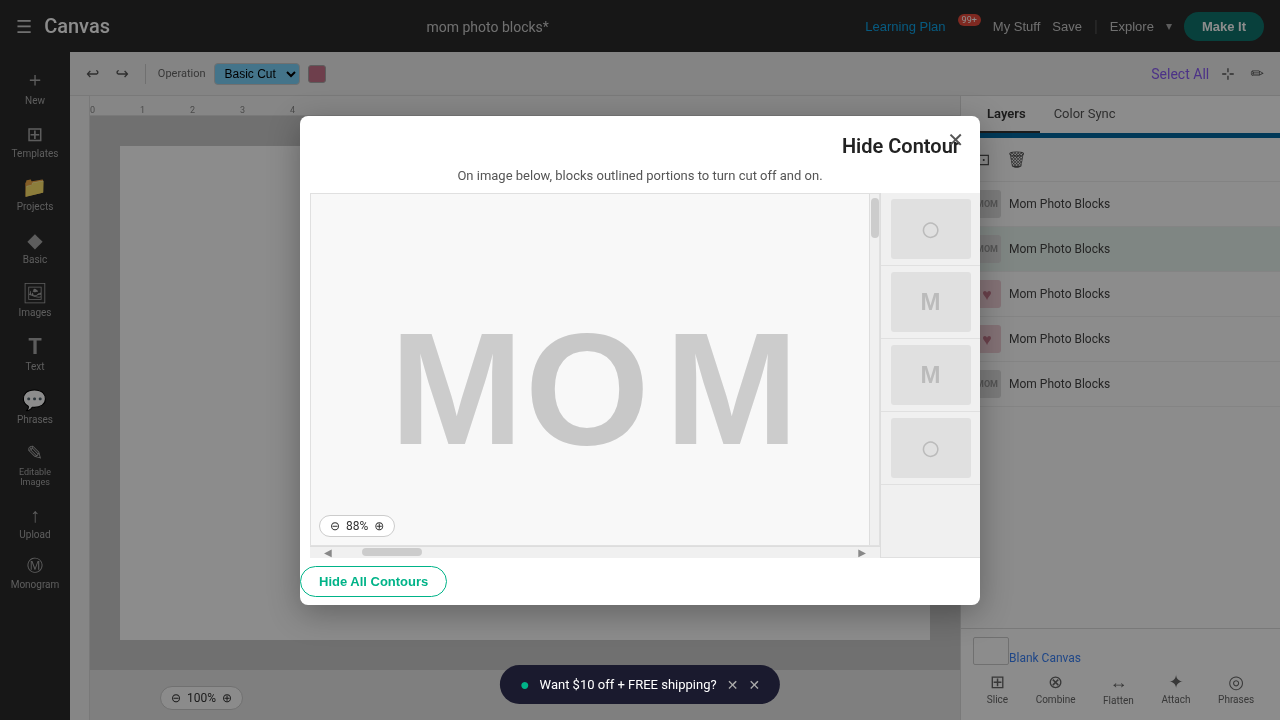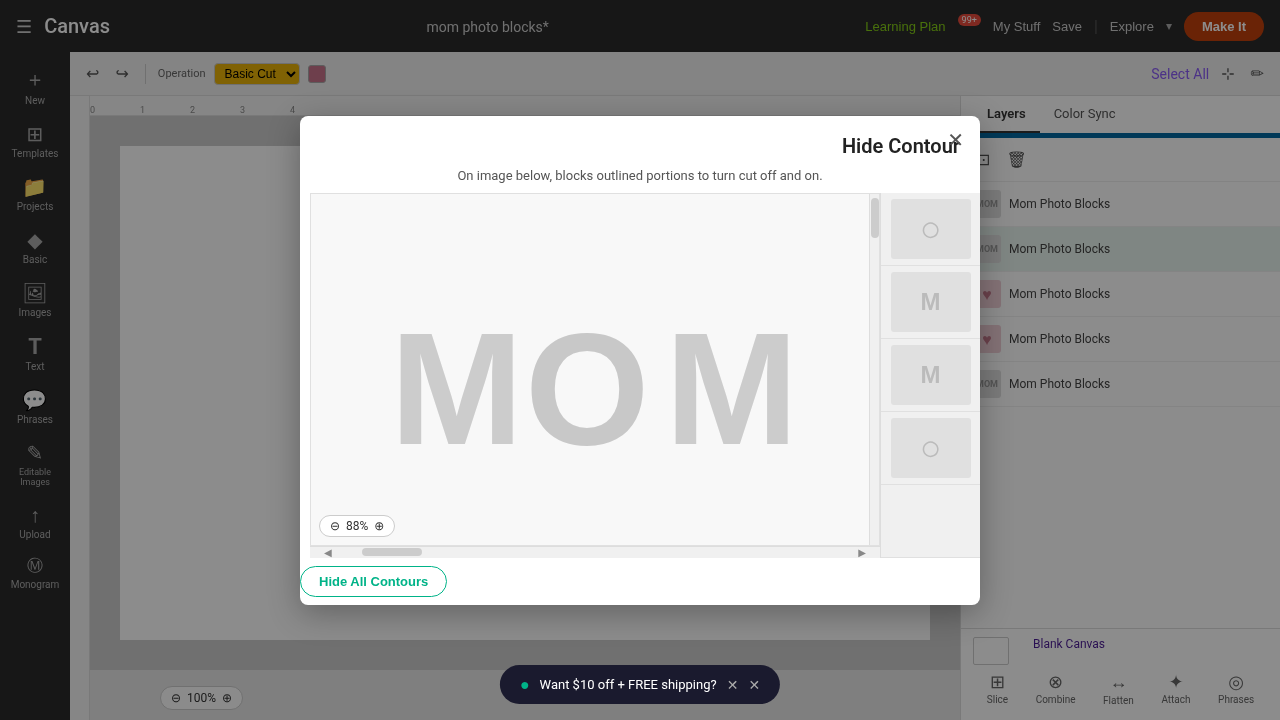--- a/index.html
+++ b/index.html
@@ -23,36 +23,36 @@
       padding: 0 16px;
       gap: 16px;
       z-index: 10;
     }
     .topbar-left { display: flex; align-items: center; gap: 12px; }
     .topbar-center { flex: 1; text-align: center; }
     .topbar-title { color: #ccc; font-size: 14px; }
     .topbar-right { display: flex; align-items: center; gap: 12px; }
     .hamburger-icon { color: #ccc; font-size: 18px; cursor: pointer; }
     .topbar-logo { color: #fff; font-size: 20px; font-weight: 500; }
-    .btn-learning { color: #84cc16; font-size: 13px; cursor: pointer; background: none; border: none; }
+    .btn-learning { color: #0ea5e9; font-size: 13px; cursor: pointer; background: none; border: none; }
     .badge-99 {
       background: #e74c3c;
       color: #fff;
       font-size: 9px;
       border-radius: 8px;
       padding: 1px 4px;
       position: relative;
       top: -6px;
     }
     .btn-mystuff { color: #ccc; font-size: 13px; cursor: pointer; background: none; border: none; }
     .btn-save { color: #ccc; font-size: 13px; cursor: pointer; background: none; border: none; }
     .divider-v { color: #555; }
     .btn-explore { color: #ccc; font-size: 13px; cursor: pointer; background: none; border: none; }
     .btn-makeit {
-      background: #c2410c;
+      background: #0f766e;
       color: #fff;
       border: none;
       border-radius: 20px;
       padding: 7px 18px;
       font-size: 13px;
       font-weight: 600;
       cursor: pointer;
     }
 
     
@@ -106,21 +106,21 @@
       padding: 0 12px;
       gap: 8px;
       z-index: 4;
     }
     .toolbar-label { font-size: 11px; color: #666; }
     .toolbar-select {
       font-size: 12px;
       border: 1px solid #ccc;
       border-radius: 4px;
       padding: 2px 6px;
-      background: #eab308;
+      background: #7dd3fc;
     }
     .toolbar-color-swatch {
       width: 18px; height: 18px;
       background: #c9748a;
       border-radius: 3px;
       border: 1px solid #aaa;
     }
     .toolbar-btn {
       background: none;
       border: none;
@@ -256,24 +256,24 @@
     .layer-thumb.pink { background: #f0d0d8; }
     .layer-thumb.gray { background: #e0e0e0; }
 
     
     .panel-bottom {
       border-top: 1px solid #ddd;
       padding: 8px 12px;
     }
     .blank-canvas-row {
       display: flex;
-      align-items: flex-start;
-      gap: 24px;
+      align-items: flex-end;
+      gap: 0;
       font-size: 12px;
-      color: #4c1d95;
+      color: #3b82f6;
     }
     .blank-canvas-thumb {
       width: 36px; height: 28px;
       background: #fff;
       border: 1px solid #ccc;
       border-radius: 2px;
     }
     .bottom-tools {
       display: flex;
       justify-content: space-around;

